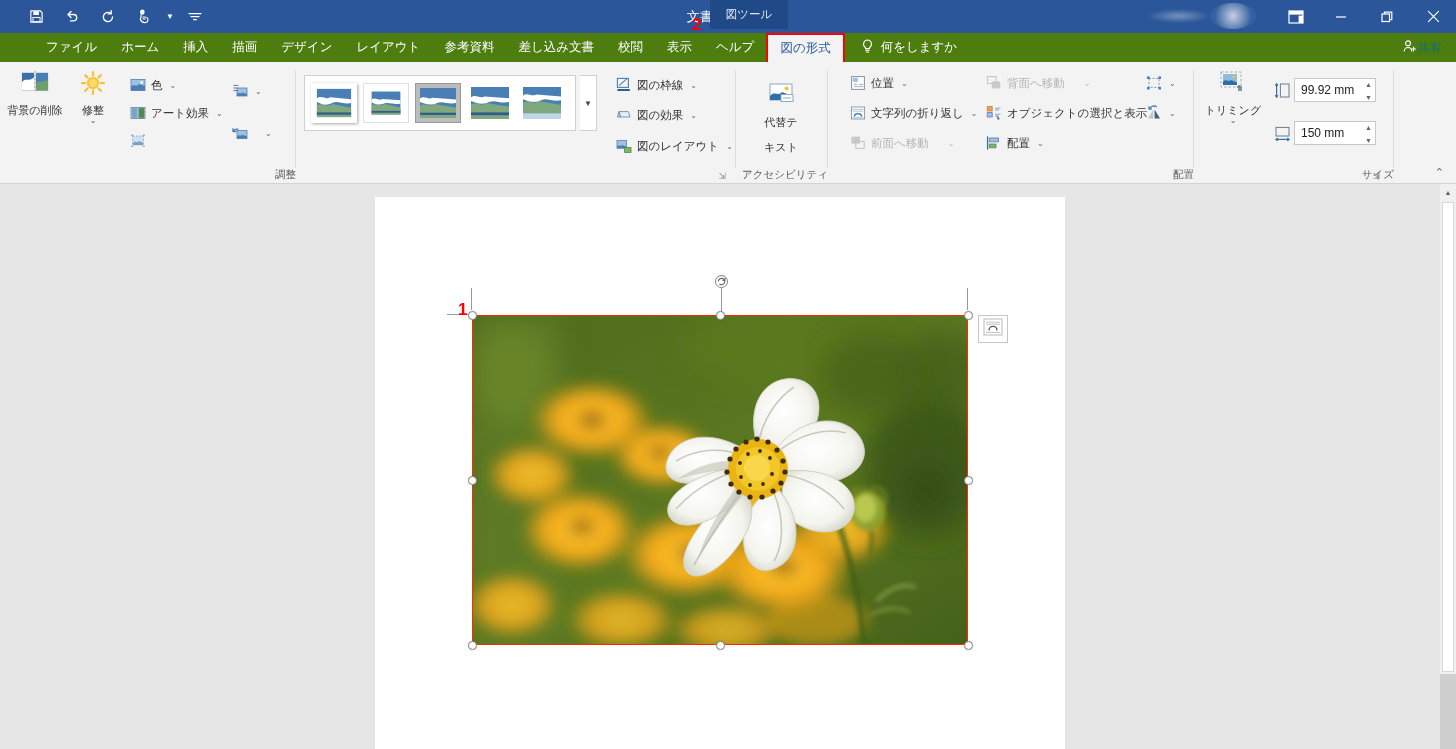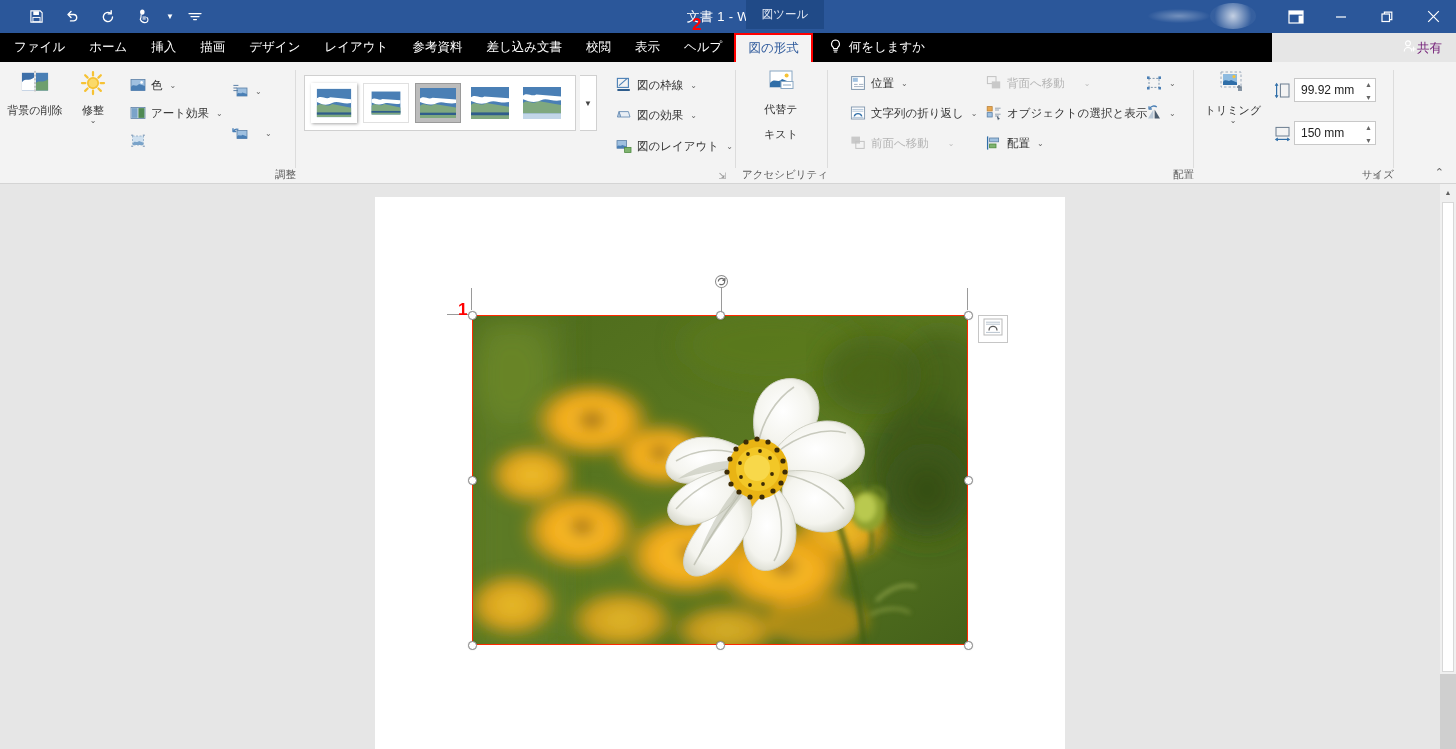--- a/index.html
+++ b/index.html
@@ -23,58 +23,58 @@
   .qat-btn svg { display: block; }
   .qat-caret { width: 16px; height: 28px; display: flex; align-items: center; justify-content: center; color: #fff; font-size: 8px; }
 
   .doc-title {
     position: absolute; left: 0; top: 0; width: 1456px; height: 33px;
     display: flex; align-items: center; justify-content: center;
     color: #ffffff; font-size: 13px; letter-spacing: .3px;
     pointer-events: none;
   }
   .ctx-tab-group {
-    position: absolute; left: 746px; top: 0; width: 78px; height: 29px;
+    position: absolute; left: 710px; top: 0; width: 78px; height: 29px;
     background: #204a87; display: flex; align-items: center; justify-content: center;
     color: #dfe6f2; font-size: 11.5px;
   }
 
   .acct-blur { position: absolute; right: 200px; top: 3px; width: 108px; height: 26px; }
   .acct-blur .b1 {
     position: absolute; left: 0; top: 6px; width: 62px; height: 14px; border-radius: 7px;
     background: radial-gradient(ellipse at center, rgba(255,255,255,.34), rgba(255,255,255,0) 72%);
   }
   .acct-blur .b2 {
     position: absolute; left: 62px; top: 0; width: 46px; height: 26px; border-radius: 50%;
     background: radial-gradient(circle at center, rgba(255,255,255,.72), rgba(255,255,255,.05) 70%);
   }
 
   .win-btns { position: absolute; right: 0; top: 0; height: 33px; display: flex; align-items: center; }
   .win-btn { width: 46px; height: 33px; display: flex; align-items: center; justify-content: center; color: #fff; }
   .win-btn.ribbon-opt { width: 44px; }
 
   
   .tabstrip {
-    position: absolute; left: 0; top: 33px; width: 1272px; height: 29px;
-    background: #000000; display: flex; align-items: stretch;
+    position: absolute; left: 0; top: 33px; width: 1456px; height: 29px;
+    background: #4d7c0f; display: flex; align-items: stretch; padding-left: 32px;
   }
   .tab {
     display: flex; align-items: center; padding: 0 12px;
     color: #ffffff; font-size: 12.5px; height: 29px; white-space: nowrap;
   }
   .tab.first { padding-left: 14px; }
   .tab.active {
     background: #f3f3f3; color: #2b579a;
     border: 2px solid #ff0000; border-bottom: none;
   }
   .search-box { display: flex; align-items: center; gap: 7px; padding-left: 16px; color: #fff; font-size: 12.5px; }
 
   .share-btn {
     position: absolute; right: 14px; top: 36px; height: 24px;
-    display: flex; align-items: center; color: #701a75; font-size: 12.5px;
+    display: flex; align-items: center; color: #0f766e; font-size: 12.5px;
   }
 
   
   .marker {
     position: absolute; color: #ff0000; font-weight: bold; font-size: 17px;
     font-family: "Liberation Sans", sans-serif; line-height: 1;
   }
   #marker-2 { left: 692px; top: 16px; }
   #marker-1 { left: 458px; top: 301px; }
 
@@ -464,21 +464,21 @@
         </span>
         <span>図のレイアウト</span>
         <span class="caret">⌄</span>
       </div>
 
       <div class="dlg-launch" style="right:10px;">⇲</div>
       <div class="grp-div" style="right:0;"></div>
     </div>
 
     <div class="grp" style="left:736px; width:92px;">
-      <div class="bigbtn" style="left:14px; top:7px;text-align:center;">
+      <div class="bigbtn" style="left:14px; top:20px;text-align:center;">
         <span>
           <svg width="32" height="28" viewBox="0 0 32 28">
             <rect x="5" y="2" width="22" height="16" fill="#fff" stroke="#8aa8c4" stroke-width="1"></rect>
             <path d="M5 14c5-6 8 1 12-4l10 4v4H5z" fill="#2f6ea8"></path>
             <circle cx="21.6" cy="6.4" r="2" fill="#f6c234"></circle>
             <rect x="16" y="12.5" width="12" height="7" fill="#fff" stroke="#8aa8c4" stroke-width="1"></rect>
             <path d="M18 16h8" stroke="#8aa8c4" stroke-width="1"></path>
           </svg>
         </span>
         <span class="lbl">代替テ</span>

